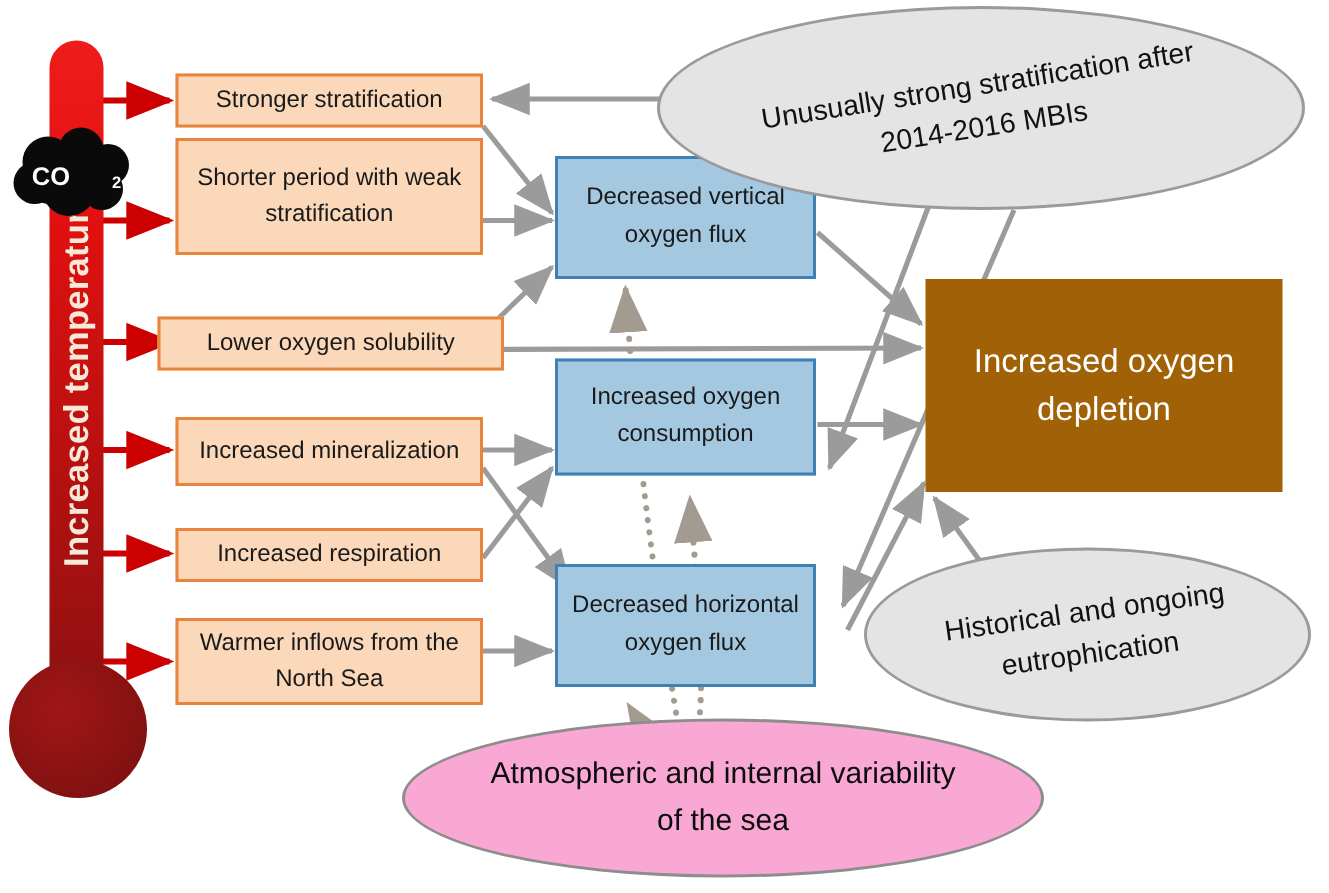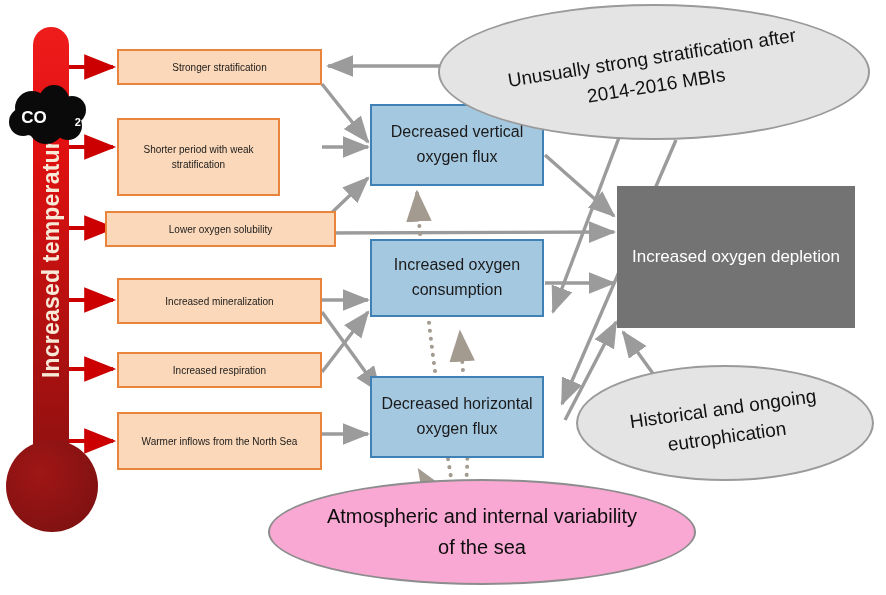--- a/index.html
+++ b/index.html
@@ -97,38 +97,39 @@
     display: flex;
     align-items: center;
     justify-content: center;
     text-align: center;
     z-index: 4;
   }
   .cause-box {
     background: #fbd8b9;
     border: 2px solid #e8843c;
     color: #1a1a1a;
-    font-size: 10px;
+    font-size: 16px;
     line-height: 1.5;
     padding: 2px 8px;
   }
   .effect-box {
     background: #a5c8e1;
     border: 2px solid #3f81b5;
     color: #1a1a1a;
     font-size: 16px;
     line-height: 1.55;
     padding: 2px 8px;
   }
   .result-box {
-    background: #737373;
+    background: #a16207;
     color: #ffffff;
-    font-size: 17px;
+    font-size: 22px;
     line-height: 1.45;
     padding: 4px 10px;
+    justify-content: flex-end;
   }
   .ellipse {
     position: absolute;
     border-radius: 50%;
     box-sizing: border-box;
     z-index: 4;
     display: flex;
     align-items: center;
     justify-content: center;
     text-align: center;
@@ -240,21 +241,21 @@
     <div class="txt">
       <span>CO</span>
         <sub>2</sub>
     </div>
   </div>
 
   <div class="node cause-box" style="left:117px; top:49px; width:205px; height:36px;">
     <span>Stronger stratification</span>
   </div>
 
-  <div class="node cause-box" style="left:117px; top:118px; width:163px; height:78px;">
+  <div class="node cause-box" style="left:117px; top:92px; width:205px; height:78px;">
     <span>Shorter period with weak stratification</span>
   </div>
 
   <div class="node cause-box" style="left:105px; top:211px; width:231px; height:36px;">
     <span>Lower oxygen solubility</span>
   </div>
 
   <div class="node cause-box" style="left:117px; top:278px; width:205px; height:46px;">
     <span>Increased mineralization</span>
   </div>

